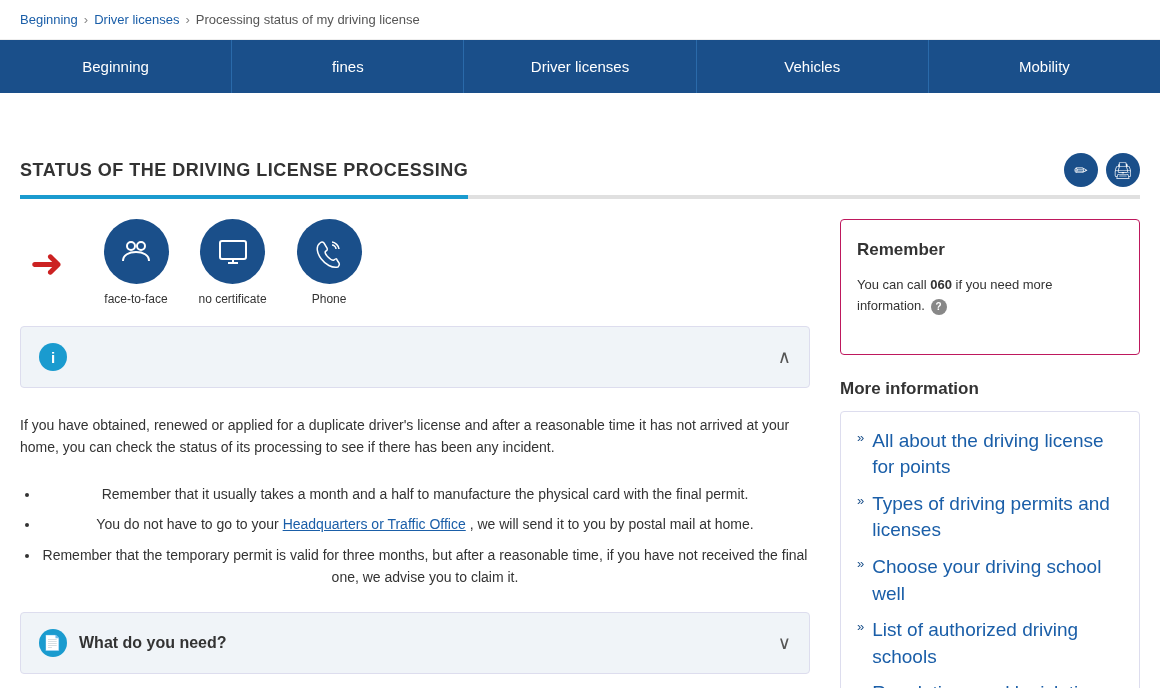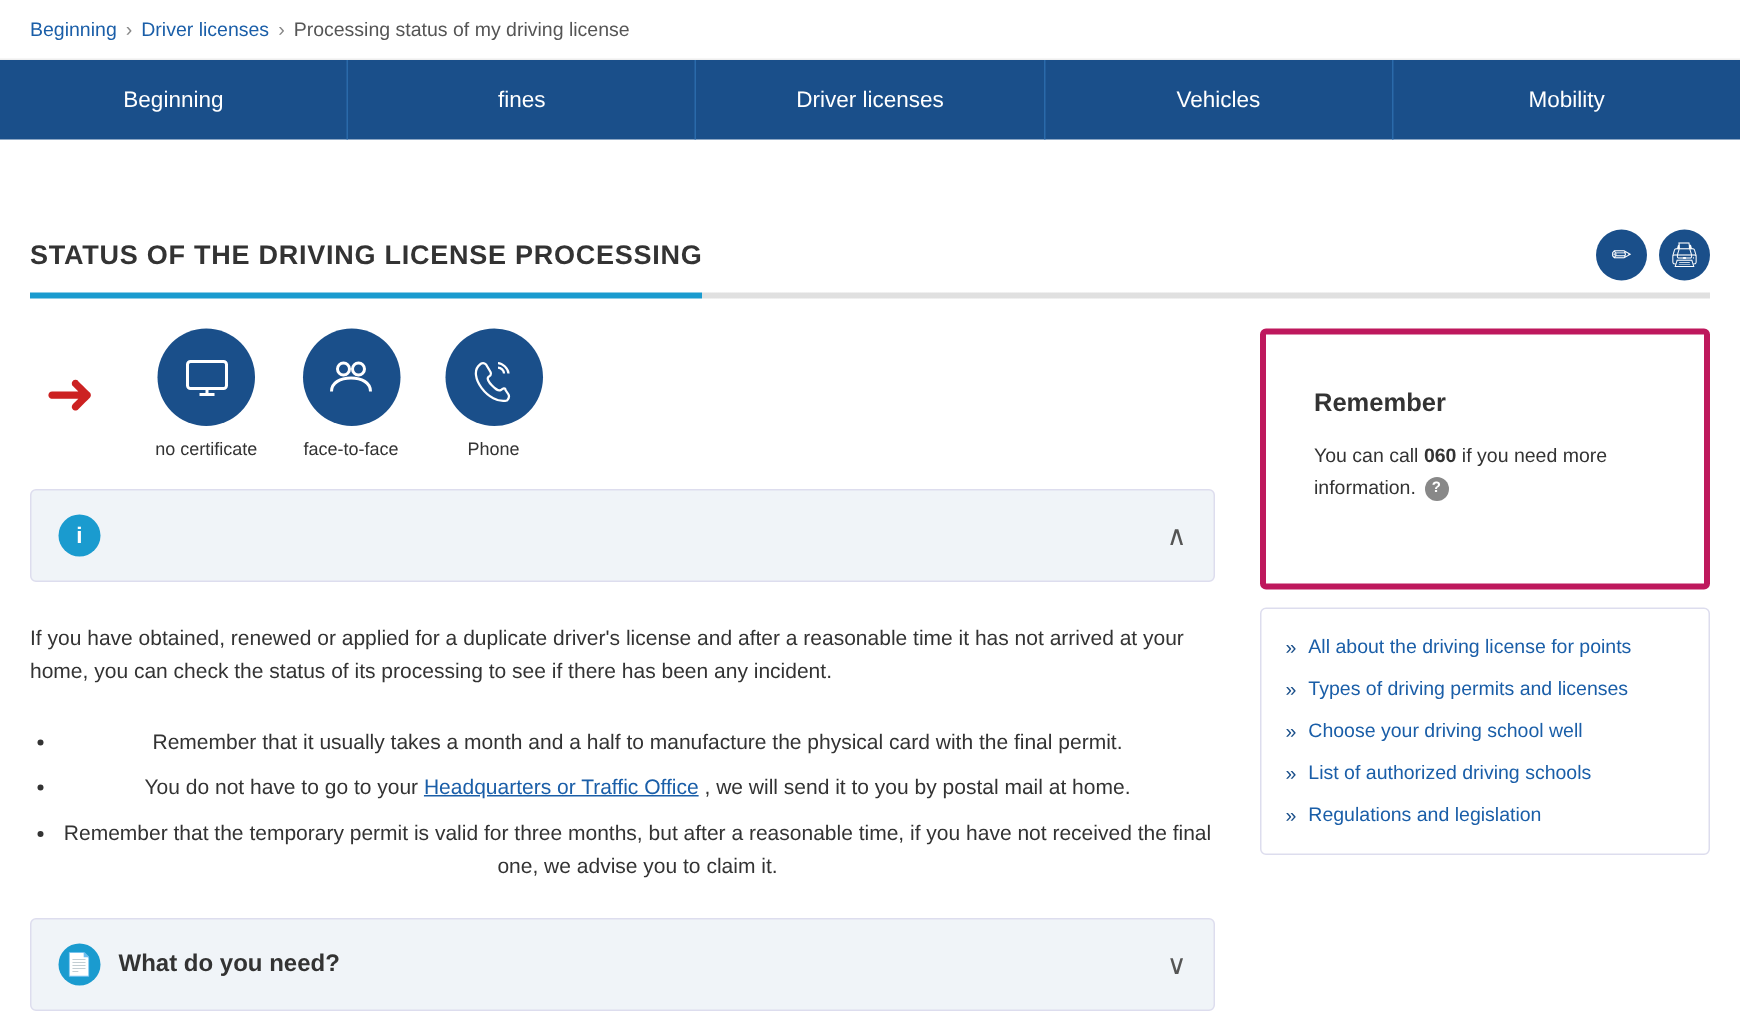--- a/index.html
+++ b/index.html
@@ -142,24 +142,24 @@
       line-height: 1.6;
       color: #333;
     }
     .content-body p { margin-bottom: 20px; }
     .content-body ul { margin-left: 20px; margin-top: 24px; text-align: center; }
     .content-body ul li { margin-bottom: 8px; list-style: disc; }
     .content-body a { color: #1a5ea8; }
 
     
     .remember-box {
-      border: 4px solid #be185d;
+      border: 1px solid #be185d;
       border-radius: 4px;
-      padding: 32px;
-      margin-bottom: 12px;
+      padding: 16px;
+      margin-bottom: 24px;
       font-size: 13px;
       line-height: 1.6;
     }
     .remember-title { font-size: 17px; font-weight: bold; margin-bottom: 12px; color: #333; }
     .remember-box a { color: #1a5ea8; }
     .help-icon {
       display: inline-flex; align-items: center; justify-content: center;
       width: 16px; height: 16px;
       border-radius: 50%;
       background: #888;
@@ -178,21 +178,21 @@
     }
     .more-info-item {
       display: flex;
       align-items: flex-start;
       gap: 8px;
       margin-bottom: 10px;
       cursor: pointer;
     }
     .more-info-item:last-child { margin-bottom: 0; }
     .double-chevron { color: #1a4f8a; font-size: 13px; flex-shrink: 0; margin-top: 2px; }
-    .more-info-link { color: #1a5ea8; font-size: 13px; line-height: 1.4; }
+    .more-info-link { color: #1a5ea8; font-size: 19px; line-height: 1.4; }
   </style>
 </head>
 <body>
 
 <div class="breadcrumb">
   <a href="#">Beginning</a>
   <span class="sep">›</span>
   <a href="#">Driver licenses</a>
   <span class="sep">›</span>
   <span>Processing status of my driving license</span>
@@ -216,47 +216,47 @@
 <div class="title-divider"></div>
 
 <div class="main-container">
 
   <div class="left-col">
 
     <div class="access-section">
       <div class="access-icons">
 
         <div class="arrow-icon">➜</div>
+
+        <div class="service-icon-wrap">
+          <div class="service-icon">
+            <svg width="34" height="34" viewBox="0 0 34 34" fill="none">
+              <circle cx="12" cy="11" r="4" stroke="white" stroke-width="2" fill="none"></circle>
+              <circle cx="22" cy="11" r="4" stroke="white" stroke-width="2" fill="none"></circle>
+              <path d="M4 26 C4 20 10 17 17 17 C24 17 30 20 30 26" stroke="white" stroke-width="2" fill="none"></path>
+            </svg>
+          </div>
+          <span class="service-label">face-to-face</span>
+        </div>
 
         <div class="service-icon-wrap">
           <div class="service-icon">
             <svg width="34" height="34" viewBox="0 0 34 34" fill="none">
               <rect x="4" y="6" width="26" height="18" rx="2" stroke="white" stroke-width="2" fill="none"></rect>
               <line x1="10" y1="24" x2="24" y2="24" stroke="white" stroke-width="2"></line>
               <line x1="17" y1="24" x2="17" y2="28" stroke="white" stroke-width="2"></line>
               <line x1="12" y1="28" x2="22" y2="28" stroke="white" stroke-width="2"></line>
             </svg>
           </div>
           <span class="service-label">no certificate</span>
         </div>
 
         <div class="service-icon-wrap">
           <div class="service-icon">
             <svg width="34" height="34" viewBox="0 0 34 34" fill="none">
-              <circle cx="12" cy="11" r="4" stroke="white" stroke-width="2" fill="none"></circle>
-              <circle cx="22" cy="11" r="4" stroke="white" stroke-width="2" fill="none"></circle>
-              <path d="M4 26 C4 20 10 17 17 17 C24 17 30 20 30 26" stroke="white" stroke-width="2" fill="none"></path>
-            </svg>
-          </div>
-          <span class="service-label">face-to-face</span>
-        </div>
-
-        <div class="service-icon-wrap">
-          <div class="service-icon">
-            <svg width="34" height="34" viewBox="0 0 34 34" fill="none">
               <path d="M8 8 C8 8 10 6 12 8 L15 13 C15 13 16 15 14 16 C12 17 14 20 16 22 C18 24 20 26 22 25 C23 24 25 23 25 25 L27 28 C28 30 26 32 26 32 C14 35 -1 15 8 8Z" stroke="white" stroke-width="1.5" fill="none"></path>
               <path d="M20 7 C23 7 27 11 27 14" stroke="white" stroke-width="1.5" fill="none"></path>
               <path d="M20 10 C22 10 24 12 24 14" stroke="white" stroke-width="1.5" fill="none"></path>
             </svg>
           </div>
           <span class="service-label">Phone</span>
         </div>
 
       </div>
     </div>
@@ -299,20 +299,21 @@
       <div class="remember-title">Remember</div>
       <p>
         <span>You can call </span>
         <strong>060</strong>
         <span> if you need more information.</span>
         <span class="help-icon">?</span>
       </p>
       <br>
     </div>
 
+    <div class="more-info-title">More information</div>
     <div class="more-info-box">
       <div class="more-info-item">
         <span class="double-chevron">»</span>
         <span class="more-info-link">All about the driving license for points</span>
       </div>
       <div class="more-info-item">
         <span class="double-chevron">»</span>
         <span class="more-info-link">Types of driving permits and licenses</span>
       </div>
       <div class="more-info-item">

